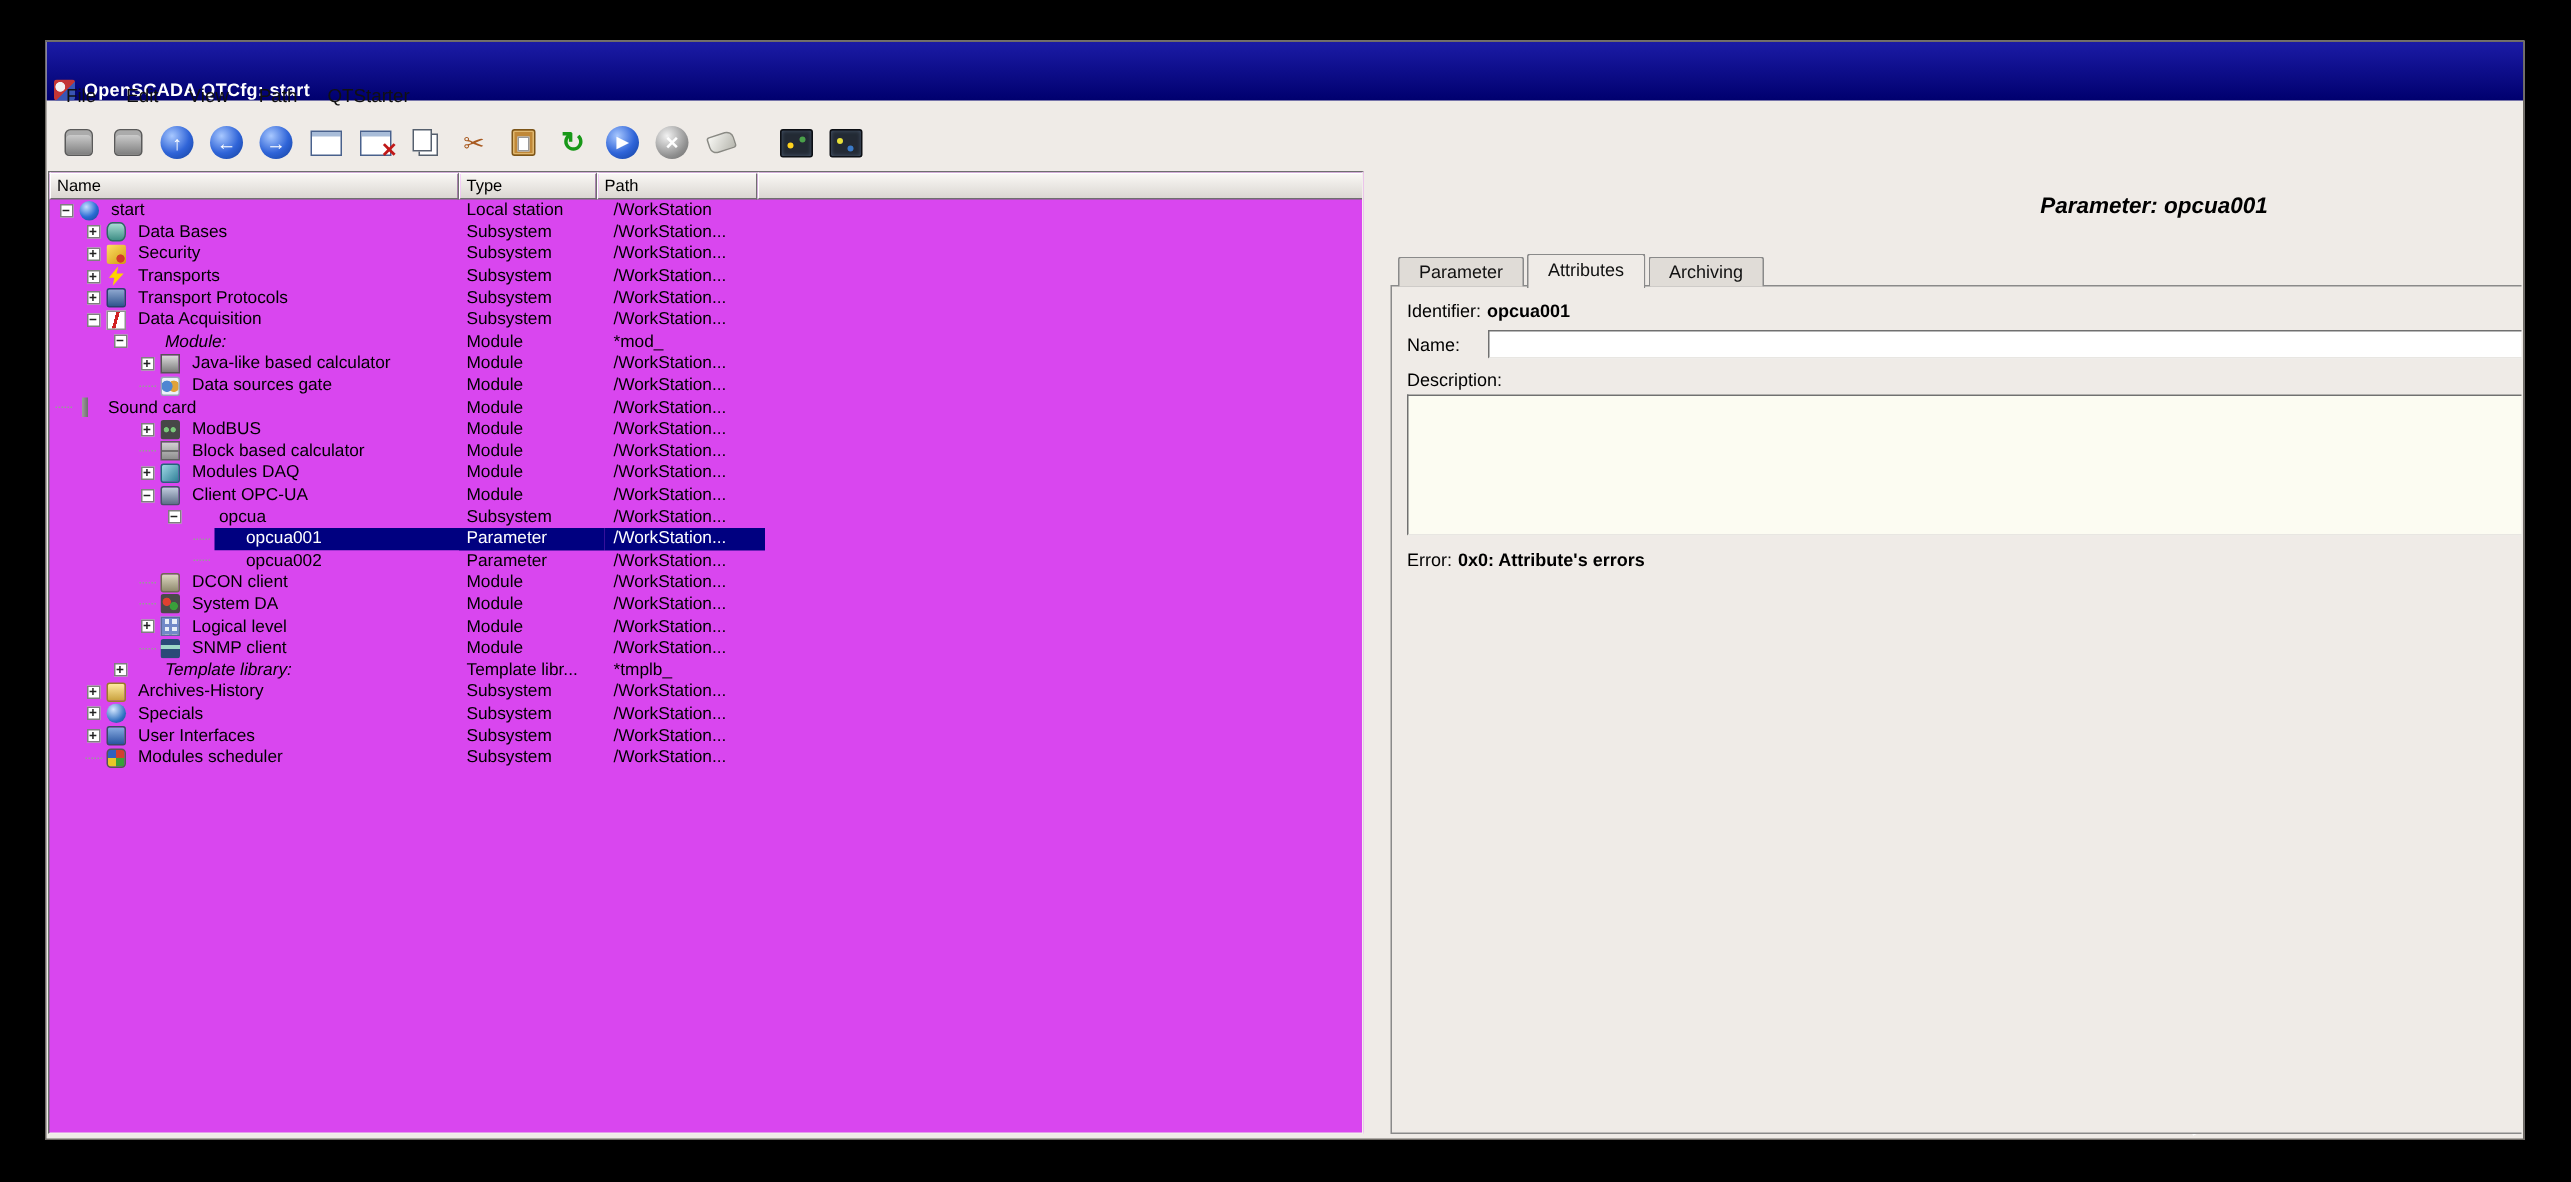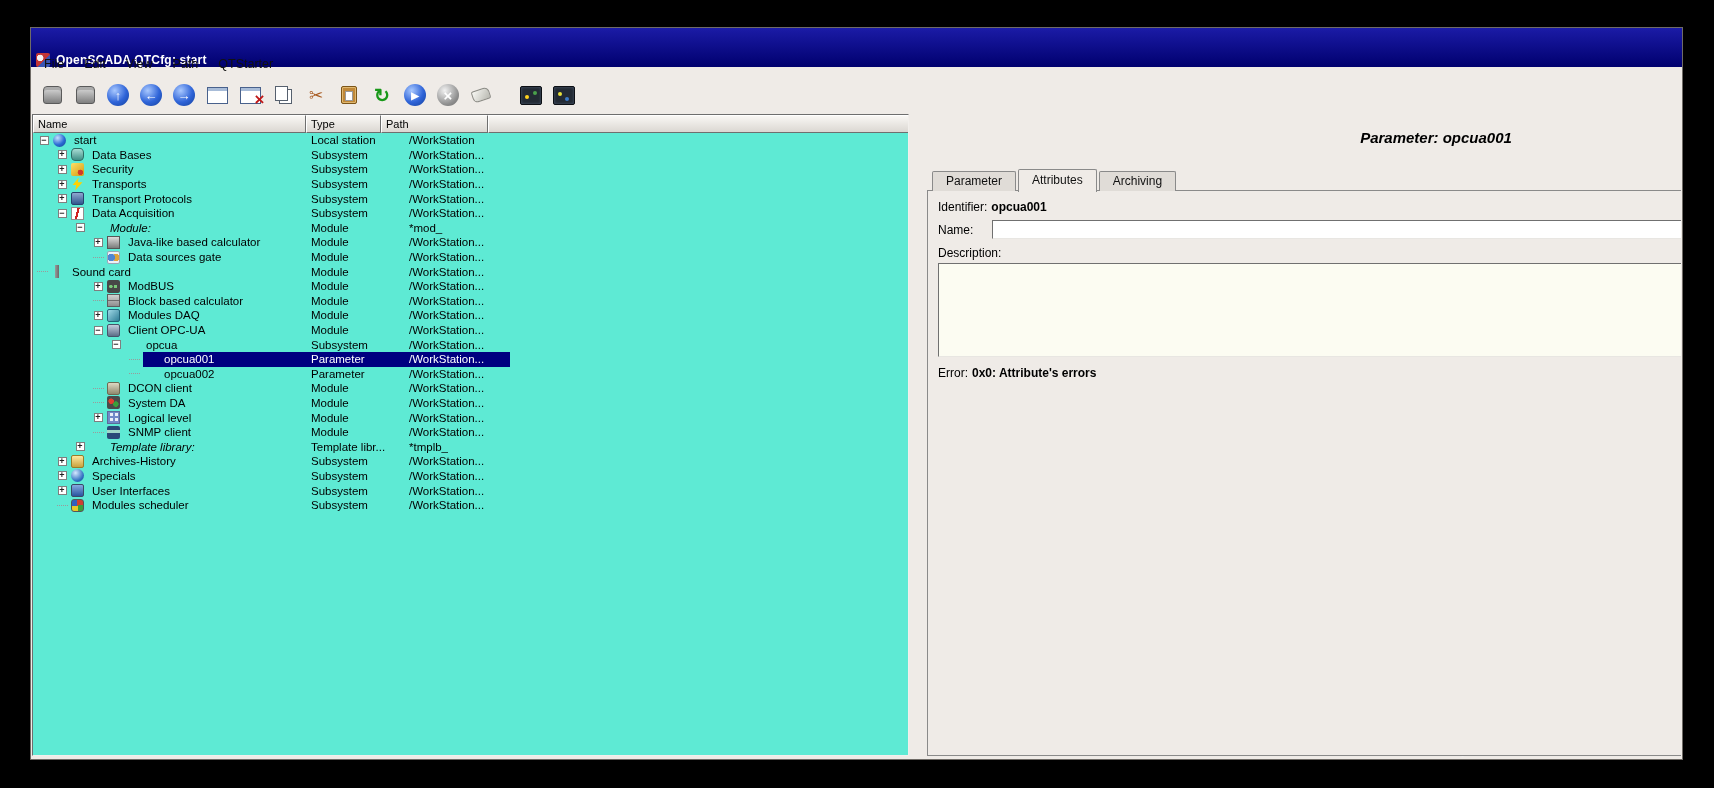--- a/index.html
+++ b/index.html
@@ -56,29 +56,29 @@
   [data-icon="qtstarter-module-1-icon"] .g,[data-icon="qtstarter-module-2-icon"] .g{width:20px;height:17px;
       background:#232a34;border:1px solid #0c0f14;border-radius:2px;box-shadow:inset 0 0 3px #4a5a70}
   [data-icon="qtstarter-module-1-icon"] .g::after{content:"";position:absolute;left:4px;top:8px;width:4px;height:4px;
       border-radius:50%;background:#ffd21e;box-shadow:8px -4px 0 #4aa04a}
   [data-icon="qtstarter-module-2-icon"] .g::after{content:"";position:absolute;left:4px;top:5px;width:4px;height:4px;
       border-radius:50%;background:#e8e13a;box-shadow:7px 5px 0 #3a7ac8}
 
   
   .main{position:absolute;left:1px;top:85px;right:1px;bottom:3px}
 
-  .tree-widget{position:absolute;left:0;top:1px;bottom:0;width:877px;background:#5eead4;box-sizing:border-box;
+  .tree-widget{position:absolute;left:0;top:1px;bottom:0;width:877px;background:#d946ef;box-sizing:border-box;
       border:1px solid #6e6e6e;border-right-color:#f2efec;border-bottom-color:#f2efec;
       display:flex;flex-direction:column}
   .tree-header{display:flex;height:18px;flex:none}
   .th{box-sizing:border-box;height:18px;padding:2px 4px 0;font-size:11px;white-space:nowrap;overflow:hidden;
       background:linear-gradient(#f9f7f4,#dbd7d2);
       border-top:1px solid #fff;border-left:1px solid #fff;border-right:1px solid #6f6f6f;border-bottom:1px solid #6f6f6f}
   .tree-header .th:nth-child(1){width:273px}
-  .tree-header .th:nth-child(2){width:75px}
+  .tree-header .th:nth-child(2){width:92px}
   .tree-header .th:nth-child(3){width:107px}
   .th.fill{flex:1;border-right:none}
   .tree-body{flex:1;overflow:hidden}
 
   .trow{display:flex;height:14.6px;align-items:center;font-size:11.5px;white-space:nowrap}
   .tc{box-sizing:border-box;height:100%;display:flex;align-items:center;overflow:hidden}
   .tc.name{width:273px;flex:none}
   .tc.type{width:97px;flex:none;padding-left:5px}
   .tc.path{width:107px;flex:none;padding-left:6px}
   .branch{width:18px;flex:none;display:flex;align-items:center;justify-content:center}

